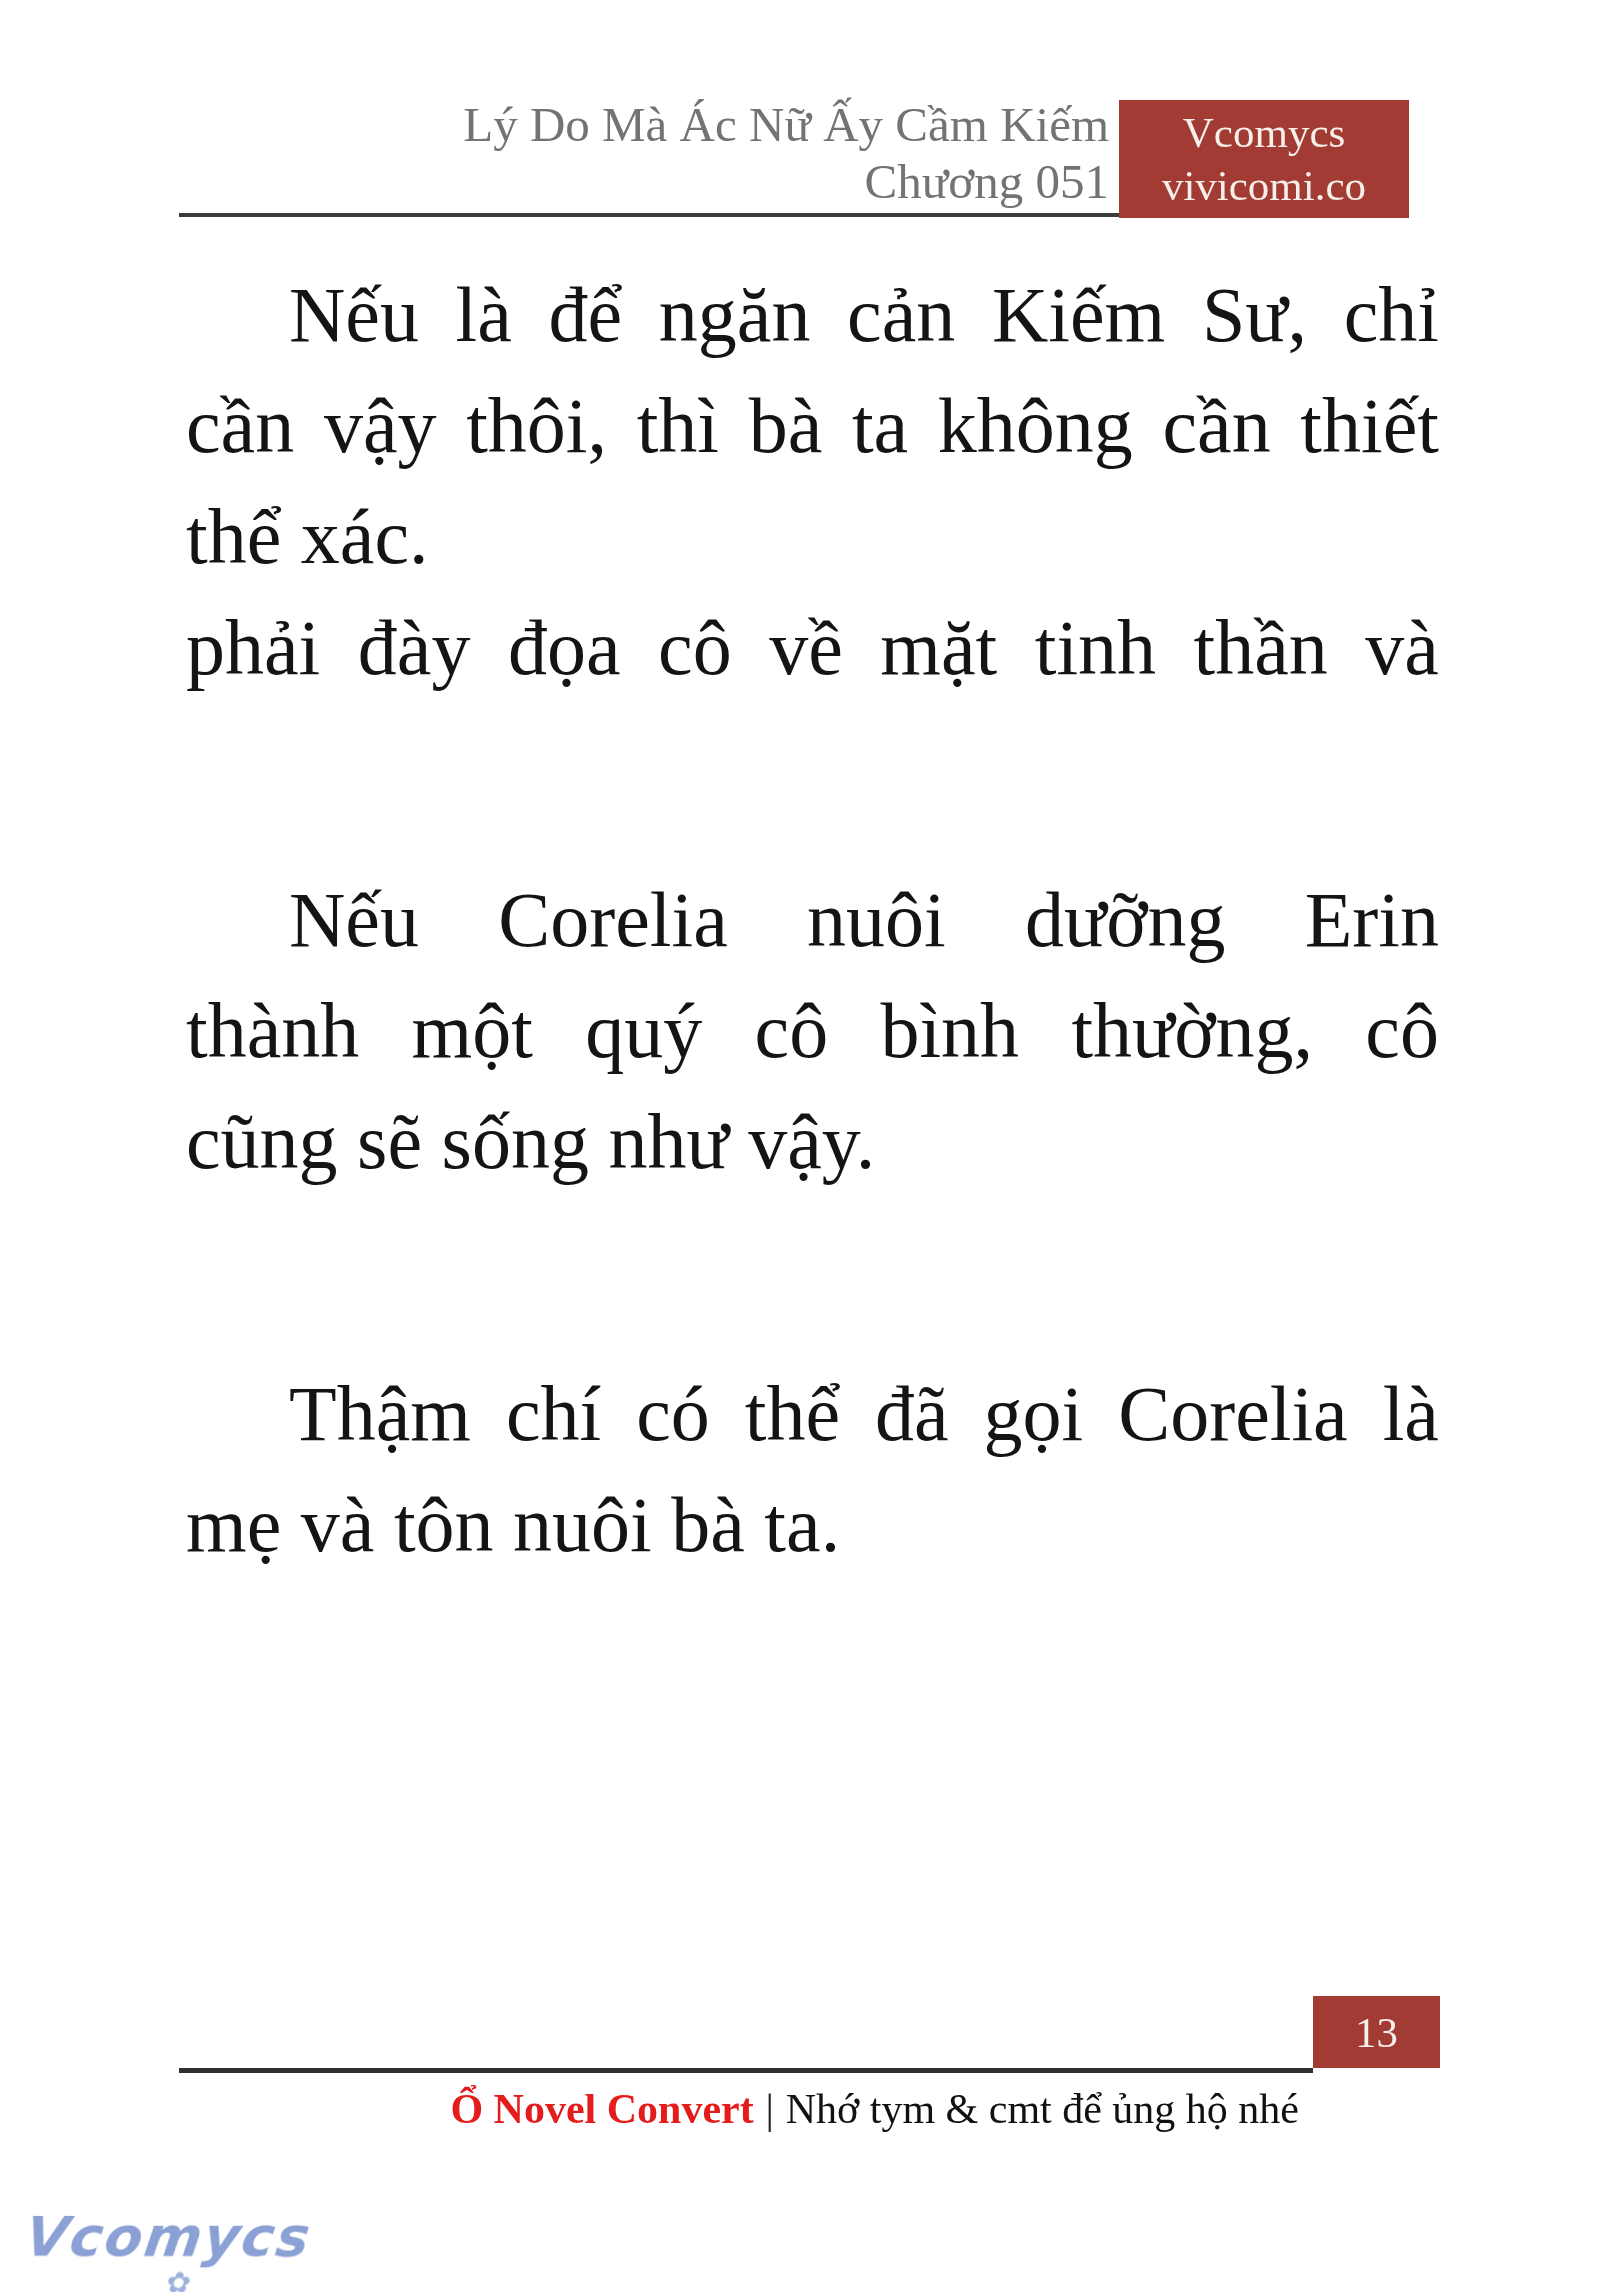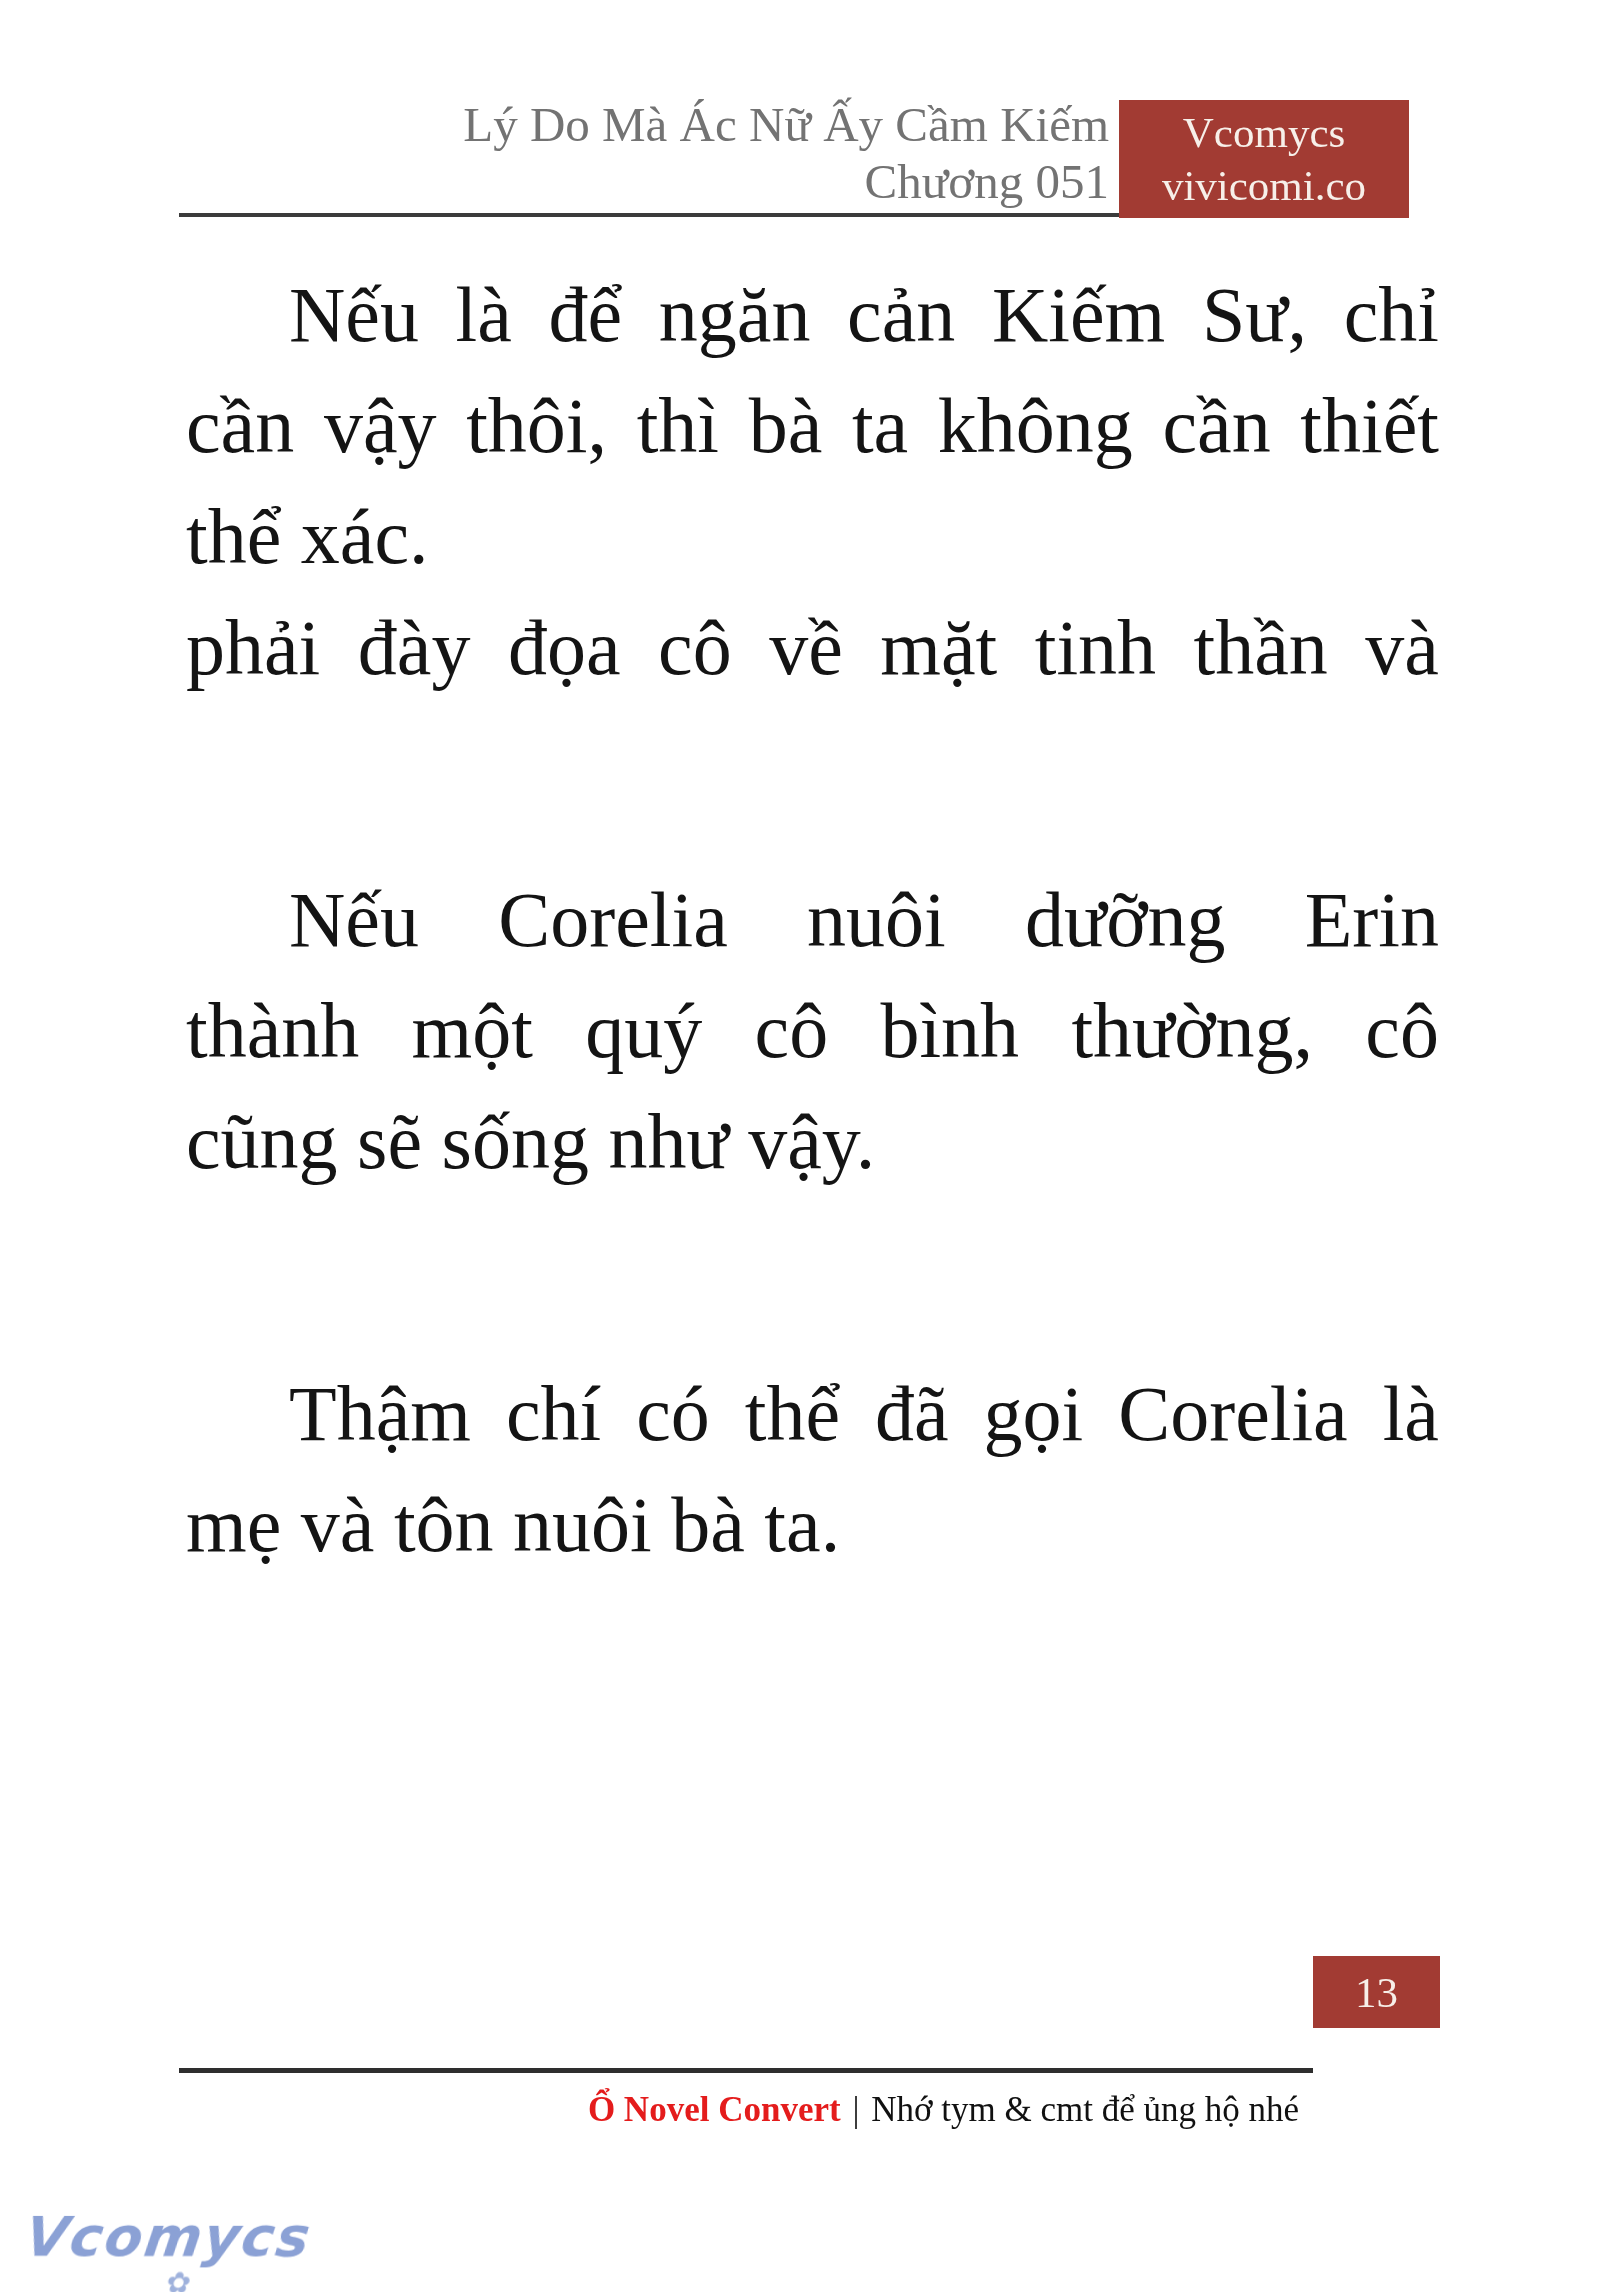--- a/index.html
+++ b/index.html
@@ -62,30 +62,30 @@
   
   .footer-rule{
     position:absolute;
     left:179px;top:2068px;
     width:1134px;height:4.9px;
     background:#2e2e2e;
   }
   .footer-text{
     position:absolute;
     top:2080px;right:323px;
-    font-size:35px;line-height:59px;
+    font-size:42px;line-height:59px;
     white-space:nowrap;
     color:#111111;
   }
   .f-brand{color:#e41c1c;font-weight:bold;}
   .f-sep{color:#222222;font-weight:normal;padding:0 11.8px;}
   .f-note{color:#111111;}
   .page-box{
     position:absolute;
-    left:1313px;top:1956px;
+    left:1313px;top:1996px;
     width:127px;height:72px;
     background:#a23b33;
     color:#f7efe9;
     display:flex;align-items:center;justify-content:center;
     font-size:43px;
   }
 
   
   .watermark{
     position:absolute;

